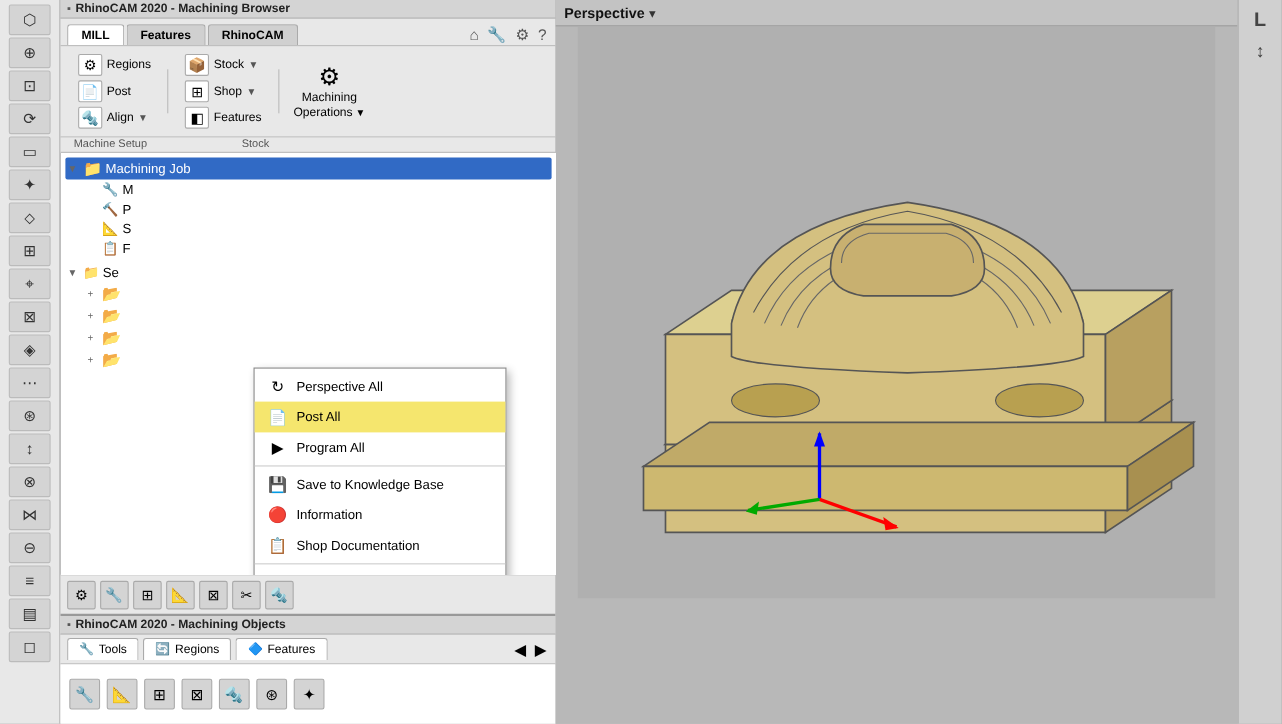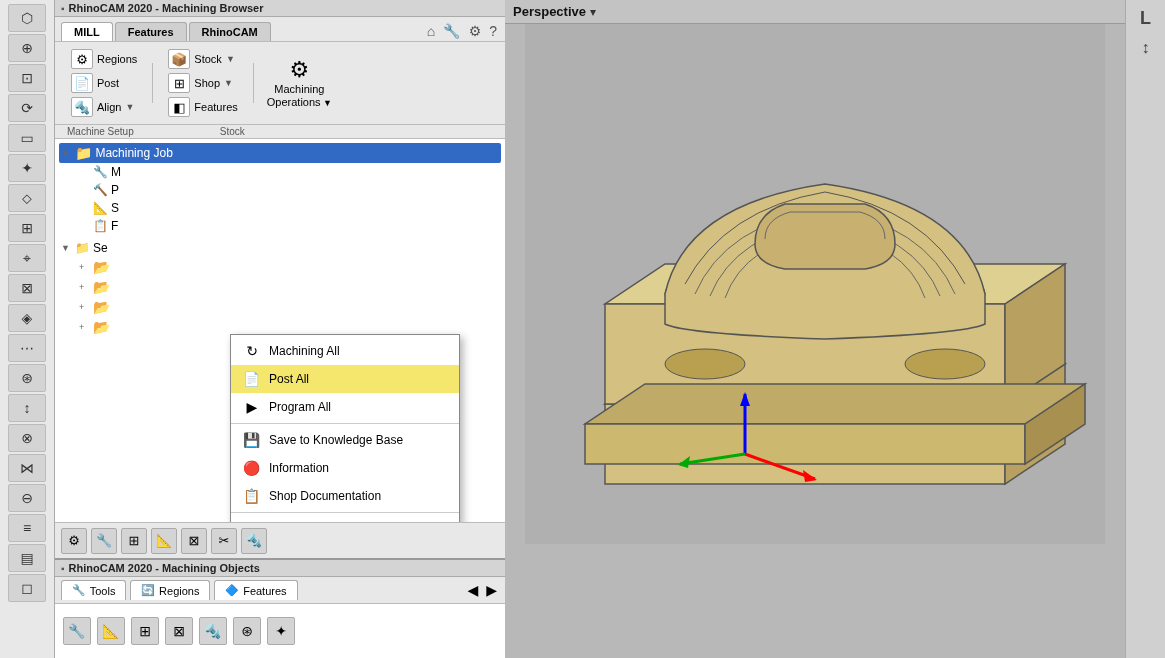--- a/index.html
+++ b/index.html
@@ -494,21 +494,21 @@
         <div class="tree-item">
           <span class="expand-btn">+</span>
           <span class="tree-icon">📂</span>
           <span class="tree-label"></span>
         </div>
       </div>
 
       <div class="context-menu">
         <div class="menu-item">
           <span class="menu-icon">↻</span>
-          <span>Machining All</span>
+          <span>Perspective All</span>
         </div>
         <div class="menu-item active-item">
           <span class="menu-icon">📄</span>
           <span>Post All</span>
         </div>
         <div class="menu-item">
           <span class="menu-icon">▶</span>
           <span>Program All</span>
         </div>
         <div class="menu-separator"></div>

